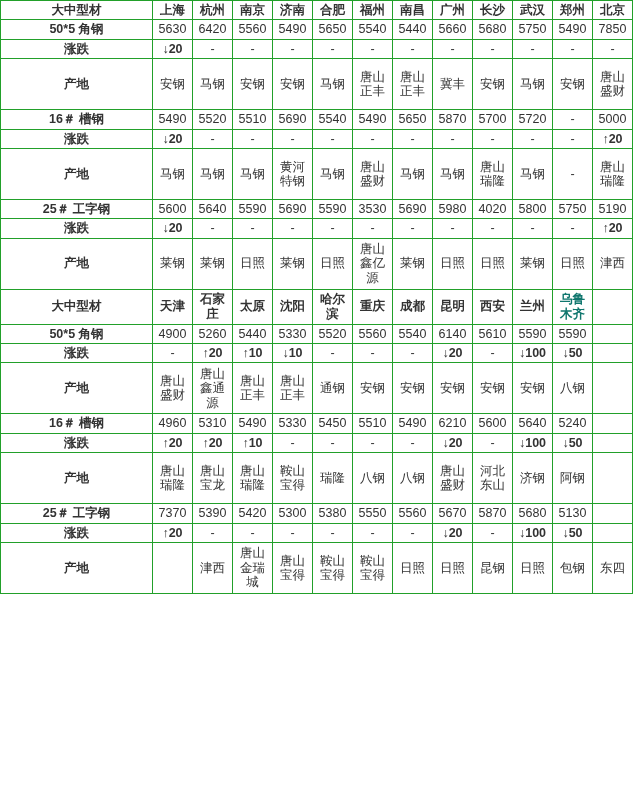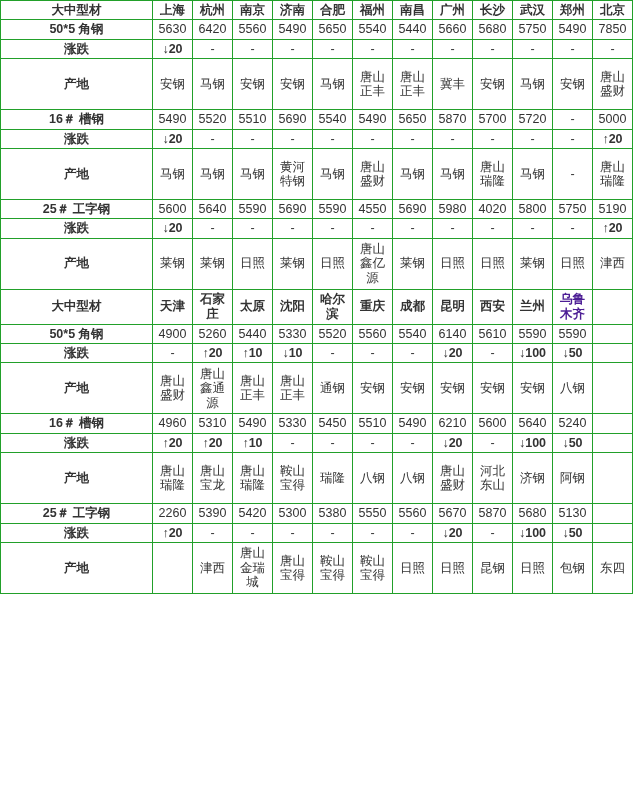--- a/index.html
+++ b/index.html
@@ -193,21 +193,21 @@
       <td class="origin">唐山瑞隆</td>
     </tr>
 
     <tr>
       <td class="rowhead">25＃ 工字钢</td>
       <td class="price">5600</td>
       <td class="price">5640</td>
       <td class="price">5590</td>
       <td class="price">5690</td>
       <td class="price">5590</td>
-      <td class="price">4550</td>
+      <td class="price">3530</td>
       <td class="price">5690</td>
       <td class="price">5980</td>
       <td class="price">4020</td>
       <td class="price">5800</td>
       <td class="price">5750</td>
       <td class="price">5190</td>
     </tr>
 
     <tr>
       <td class="label">涨跌</td>
@@ -246,21 +246,21 @@
       <td class="city">天津</td>
       <td class="city">石家庄</td>
       <td class="city">太原</td>
       <td class="city">沈阳</td>
       <td class="city">哈尔滨</td>
       <td class="city">重庆</td>
       <td class="city">成都</td>
       <td class="city">昆明</td>
       <td class="city">西安</td>
       <td class="city">兰州</td>
-      <td class="city" style="color:#4c1d95">乌鲁木齐</td>
+      <td class="city" style="color:#0f766e">乌鲁木齐</td>
       <td class="city"></td>
     </tr>
 
     <tr>
       <td class="rowhead">50*5 角钢</td>
       <td class="price">4900</td>
       <td class="price">5260</td>
       <td class="price">5440</td>
       <td class="price">5330</td>
       <td class="price">5520</td>
@@ -348,21 +348,21 @@
       <td class="origin">八钢</td>
       <td class="origin">唐山盛财</td>
       <td class="origin">河北东山</td>
       <td class="origin">济钢</td>
       <td class="origin">阿钢</td>
       <td class="origin"></td>
     </tr>
 
     <tr>
       <td class="rowhead">25＃ 工字钢</td>
-      <td class="price">2260</td>
+      <td class="price">7370</td>
       <td class="price">5390</td>
       <td class="price">5420</td>
       <td class="price">5300</td>
       <td class="price">5380</td>
       <td class="price">5550</td>
       <td class="price">5560</td>
       <td class="price">5670</td>
       <td class="price">5870</td>
       <td class="price">5680</td>
       <td class="price">5130</td>

